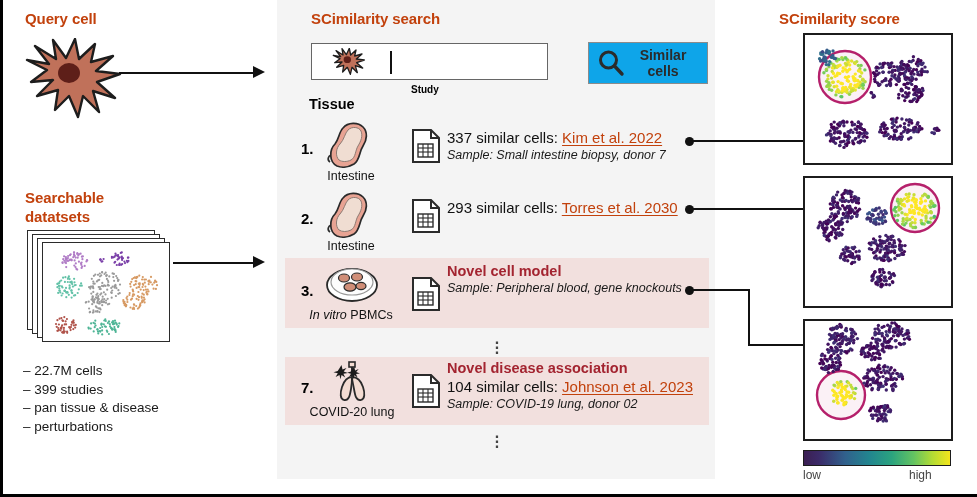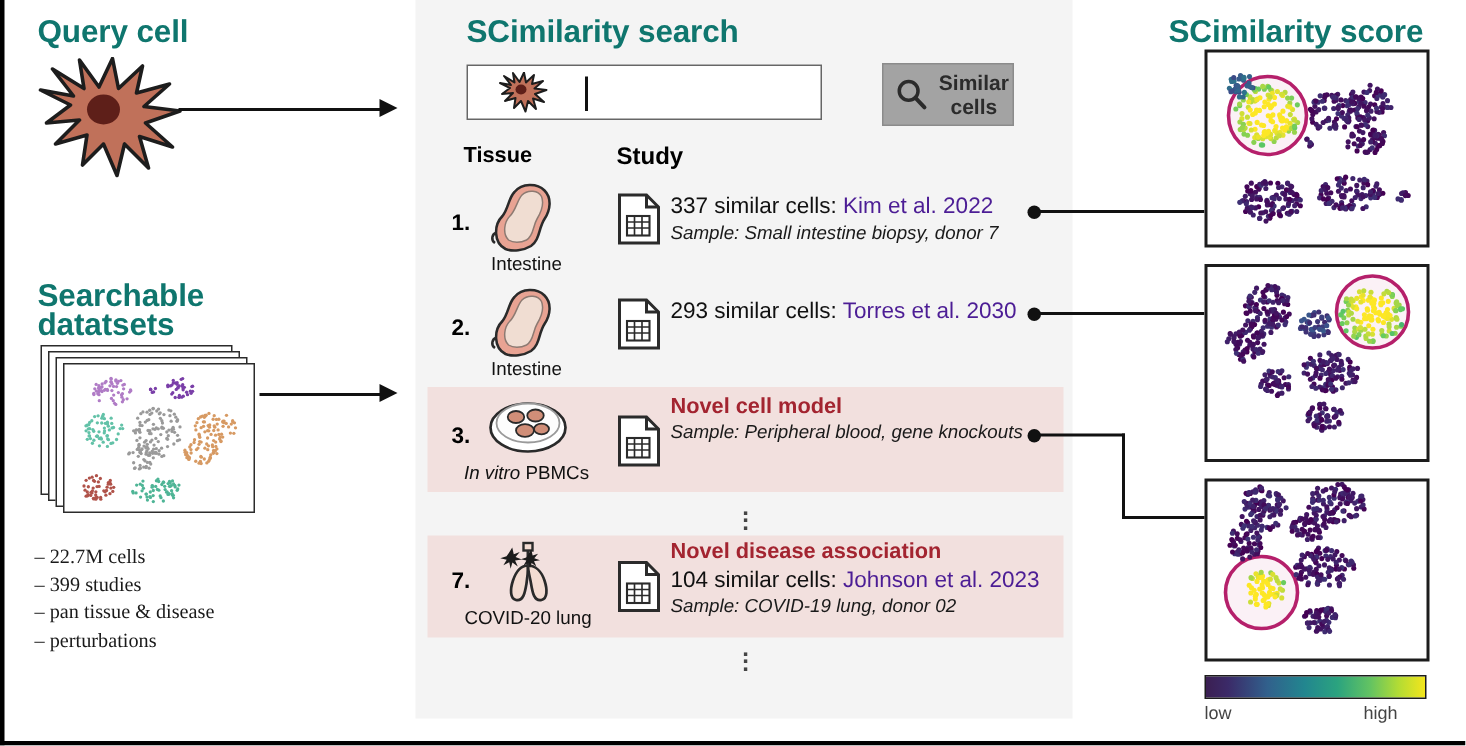--- a/index.html
+++ b/index.html
@@ -20,22 +20,22 @@
     box-sizing: border-box;
     border-left: 3px solid #000000;
     border-bottom: 3px solid #000000;
   }
 
   
   .abs { position: absolute; }
   .bold { font-weight: bold; }
   .hdr {
     font-weight: bold;
-    font-size: 21px;
-    color: #0f766e;
+    font-size: 15px;
+    color: #c2410c;
     letter-spacing: -0.1px;
   }
 
   #query-cell-title { left: 22px; top: 10px; }
 
   #searchable-title { left: 22px; top: 188px; width: 180px; line-height: 19px; }
 
   #dataset-stack { left: 24px; top: 230px; width: 160px; height: 125px; }
   .stack-sheet {
     position: absolute;
@@ -43,21 +43,21 @@
     border: 1.6px solid #2b2b2b;
     box-sizing: border-box;
   }
 
   #dataset-bullets {
     left: 20px; top: 362px;
     font-size: 13.5px;
     color: #1a1a1a;
     line-height: 18.5px;
   }
-  #dataset-bullets div { white-space: nowrap; font-family: Liberation Serif, serif; }
+  #dataset-bullets div { white-space: nowrap; }
 
   
   .arrow-line {
     position: absolute;
     height: 0;
     border-top: 2.2px solid #111;
   }
   .arrow-head {
     position: absolute;
     width: 0; height: 0;
@@ -81,35 +81,35 @@
     background: #ffffff;
     border: 1.6px solid #666;
     box-sizing: border-box;
   }
   #search-caret {
     position: absolute; left: 78px; top: 7px;
     width: 2px; height: 23px; background: #111;
   }
   #similar-btn {
     position: absolute; left: 277px; top: -1px;
-    width: 88px; height: 42px;
-    background: #a3a3a3;
+    width: 120px; height: 42px;
+    background: #0ea5e9;
     border: 1.4px solid #8b8b8b;
     box-sizing: border-box;
     display: flex; align-items: center; gap: 4px;
     padding-left: 7px;
   }
   #similar-btn .btn-label {
     font-size: 14px; font-weight: bold; color: #2b2b2b;
     line-height: 16px; text-align: center; width: 66px;
   }
 
   
   #col-tissue { left: 306px; top: 96px; font-size: 14.5px; }
-  #col-study  { left: 408px; top: 96px; font-size: 16px; }
+  #col-study  { left: 408px; top: 84px; font-size: 10px; }
 
   
   .result-row {
     position: absolute;
     left: 282px;
     width: 424px;
   }
   .result-row.highlight { background: #f2e0de; }
 
   .row-rank {
@@ -131,21 +131,22 @@
   .novel-tag {
     font-size: 14.5px; font-weight: bold;
     color: #a32430;
     line-height: 17px;
     white-space: nowrap;
   }
   .study-main {
     font-size: 15px; color: #111; line-height: 19px; white-space: nowrap;
   }
   .study-main .cite {
-    color: #4c1d95;
+    color: #c2410c;
+    text-decoration: underline;
     text-underline-offset: 2px;
   }
   .study-sample {
     font-size: 12.5px; font-style: italic; color: #1a1a1a;
     line-height: 16px; white-space: nowrap;
   }
 
   .vdots {
     position: absolute;
     font-size: 16px; color: #444; font-weight: bold;

